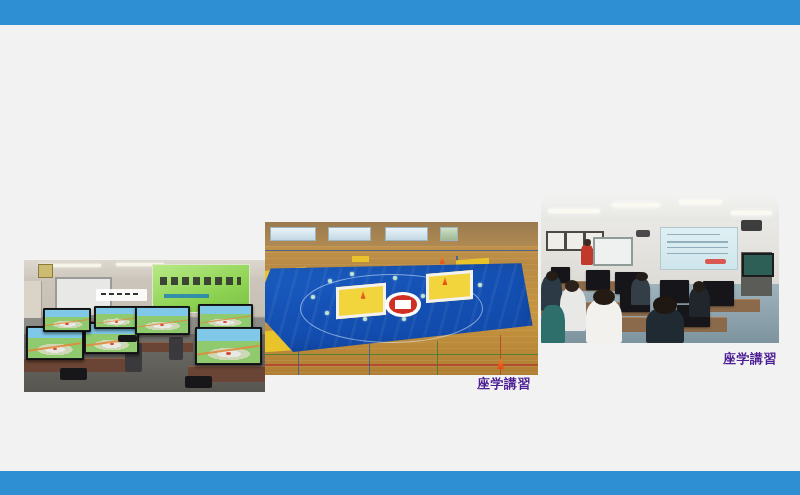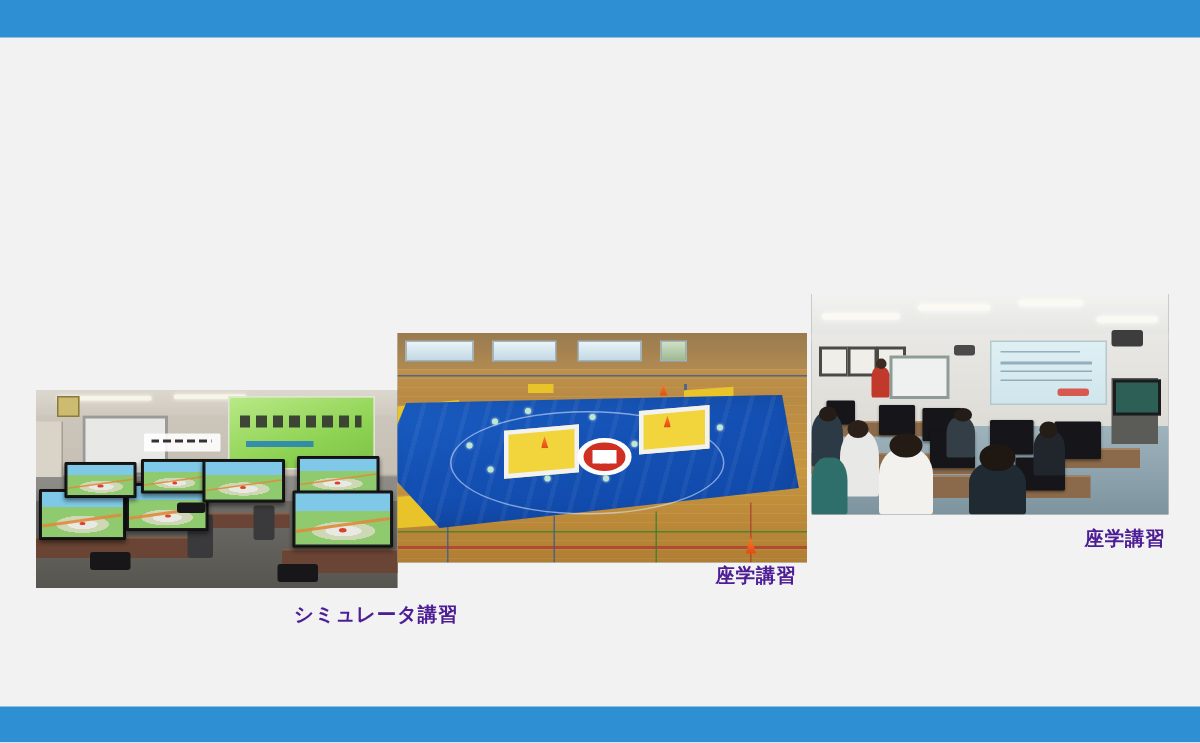--- a/index.html
+++ b/index.html
@@ -395,21 +395,20 @@
     <div class="sim-mon" style="left:71%;top:51%;width:27%;height:27%;">
       <div class="scr">
           <div class="road"></div>
         </div>
     </div>
 
     <div class="sim-ctrl" style="left:15%;top:82%;width:11%;height:9%;"></div>
     <div class="sim-ctrl" style="left:67%;top:88%;width:11%;height:9%;"></div>
     <div class="sim-ctrl" style="left:39%;top:57%;width:8%;height:5%;"></div>
   </div>
-  <div class="caption caption-sim">シミュレータ講習</div>
 
   <div class="photo photo-field">
     <div class="gym-wood"></div>
     <div class="gym-backwall"></div>
     <div class="gym-window" style="left:2%;width:16%;"></div>
     <div class="gym-window" style="left:23%;width:15%;"></div>
     <div class="gym-window" style="left:44%;width:15%;"></div>
     <div class="gym-window" style="left:64%;width:6%;background:linear-gradient(to bottom,#cfe0c5,#9fb994);"></div>
 
     <div class="gym-lines">

